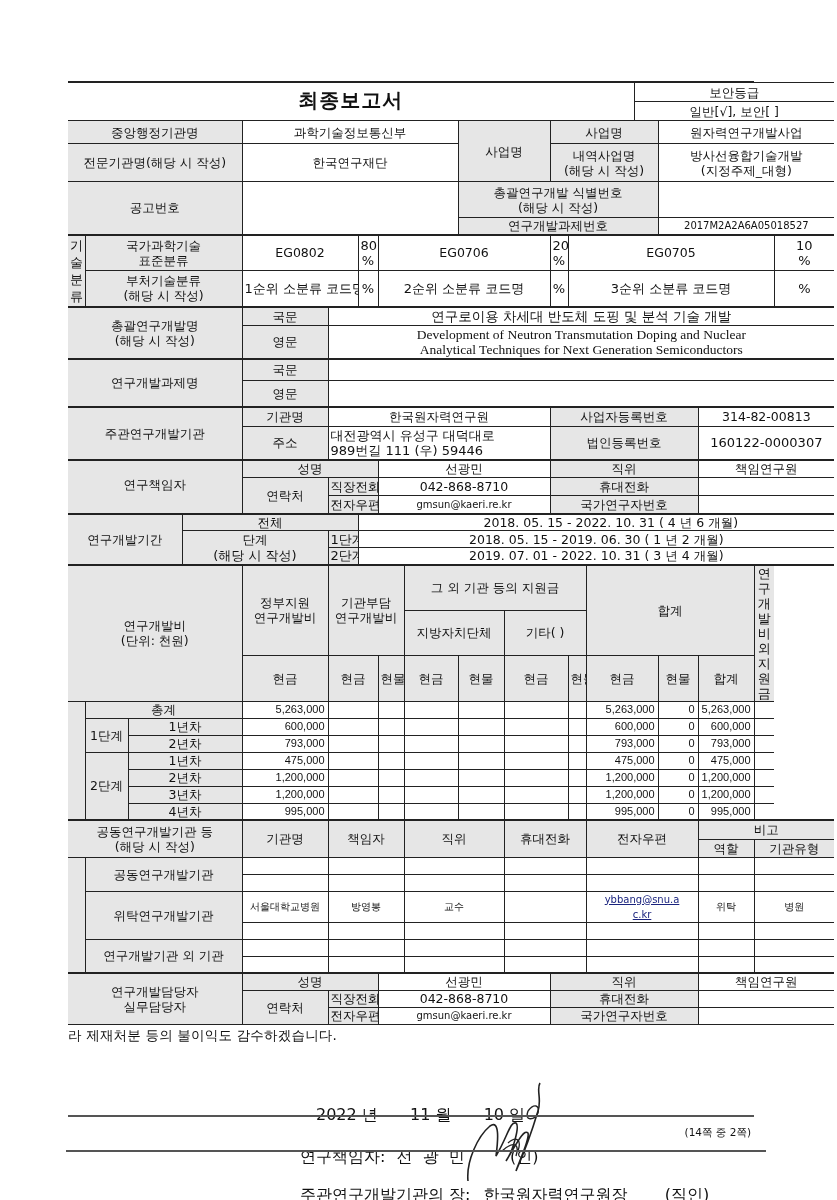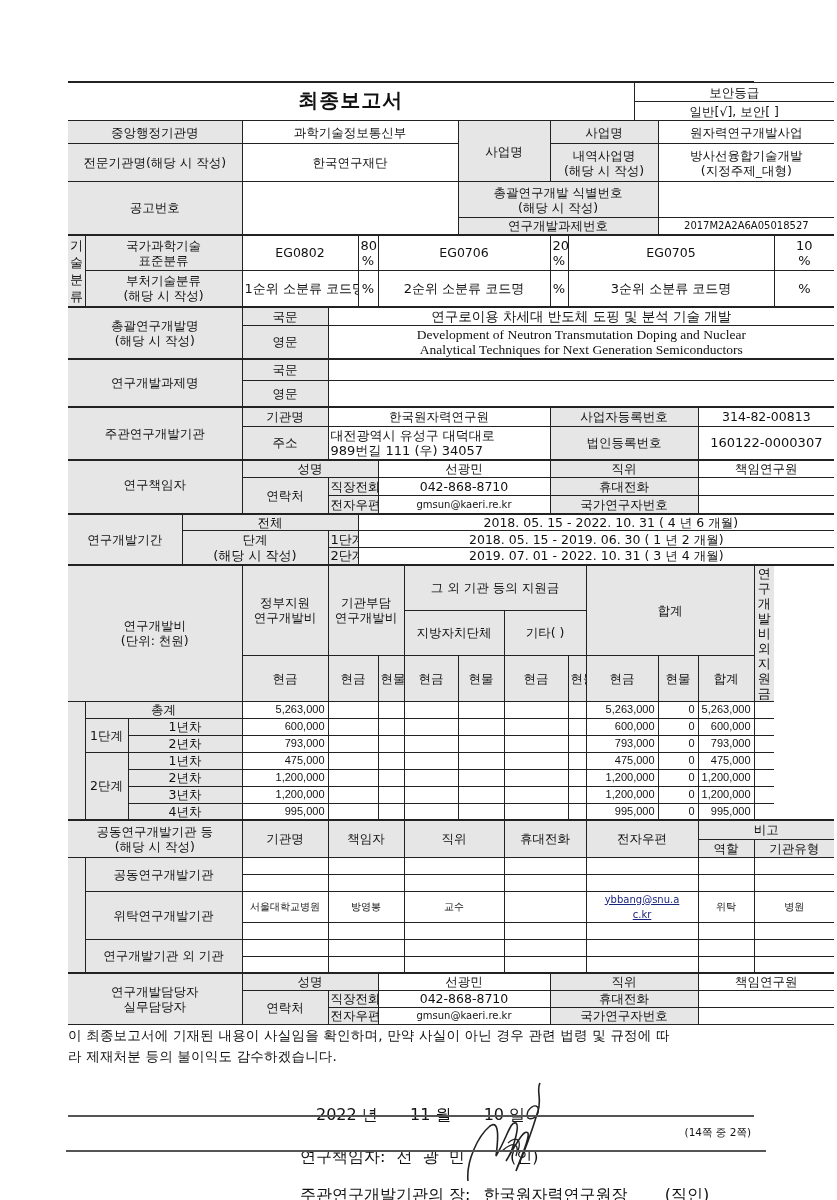--- a/index.html
+++ b/index.html
@@ -167,21 +167,21 @@
     <td colspan="5" rowspan="2" class="g" style="border-left:none;">주관연구개발기관</td>
     <td class="g">기관명</td>
     <td colspan="6">한국원자력연구원</td>
     <td colspan="5" class="g">사업자등록번호</td>
     <td colspan="4" style="border-right:none;">314-82-00813</td>
   </tr>
   <tr style="height:33px">
     <td class="g">주소</td>
     <td colspan="6" class="wrap sm" style="text-align:left;">
       <div>대전광역시 유성구 대덕대로</div>
-      <div>989번길 111 (우) 34057</div>
+      <div>989번길 111 (우) 59446</div>
     </td>
     <td colspan="5" class="g">법인등록번호</td>
     <td colspan="4" class="sm" style="border-right:none;">160122-0000307</td>
   </tr>
 
   <tr style="height:18px" class="thickt">
     <td colspan="5" rowspan="3" class="g" style="border-left:none;font-family:Liberation Mono, monospace;">연구책임자</td>
     <td colspan="3" class="g">성명</td>
     <td colspan="4">선광민</td>
     <td colspan="5" class="g">직위</td>
@@ -458,21 +458,20 @@
     <td colspan="2" class="g">전자우편</td>
     <td colspan="4" class="xs">gmsun@kaeri.re.kr</td>
     <td colspan="5" class="g">국가연구자번호</td>
     <td colspan="4" style="border-right:none;"></td>
   </tr>
 </tbody>
     </table>
 
 <div style="position:relative;height:300px;">
   <div class="noteline">
-    <div>이 최종보고서에 기재된 내용이 사실임을 확인하며, 만약 사실이 아닌 경우 관련 법령 및 규정에 따</div>
     <div>라 제재처분 등의 불이익도 감수하겠습니다.</div>
   </div>
 
   <div class="sign" style="left:248px;top:80px;">
     <span>2022</span>
     <span>년</span>
     <span style="display:inline-block;width:22px"></span>
     <span>11</span>
     <span>월</span>
     <span style="display:inline-block;width:22px"></span>

